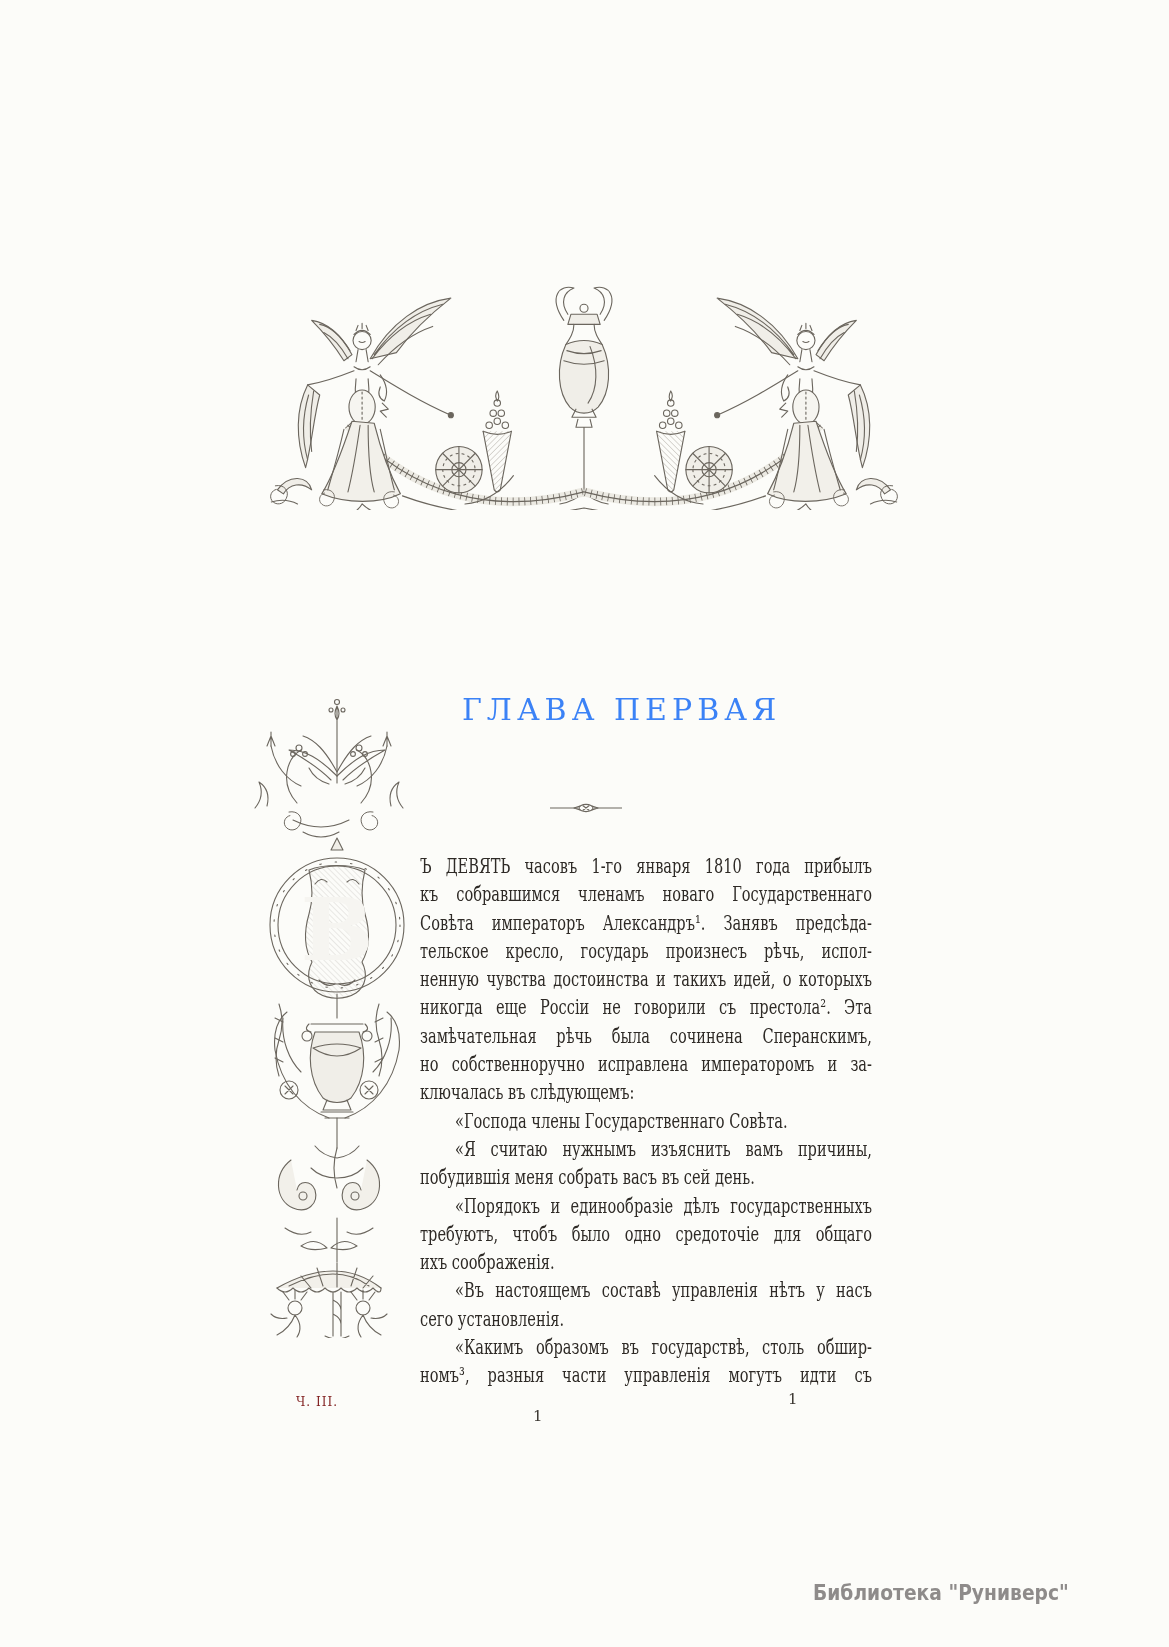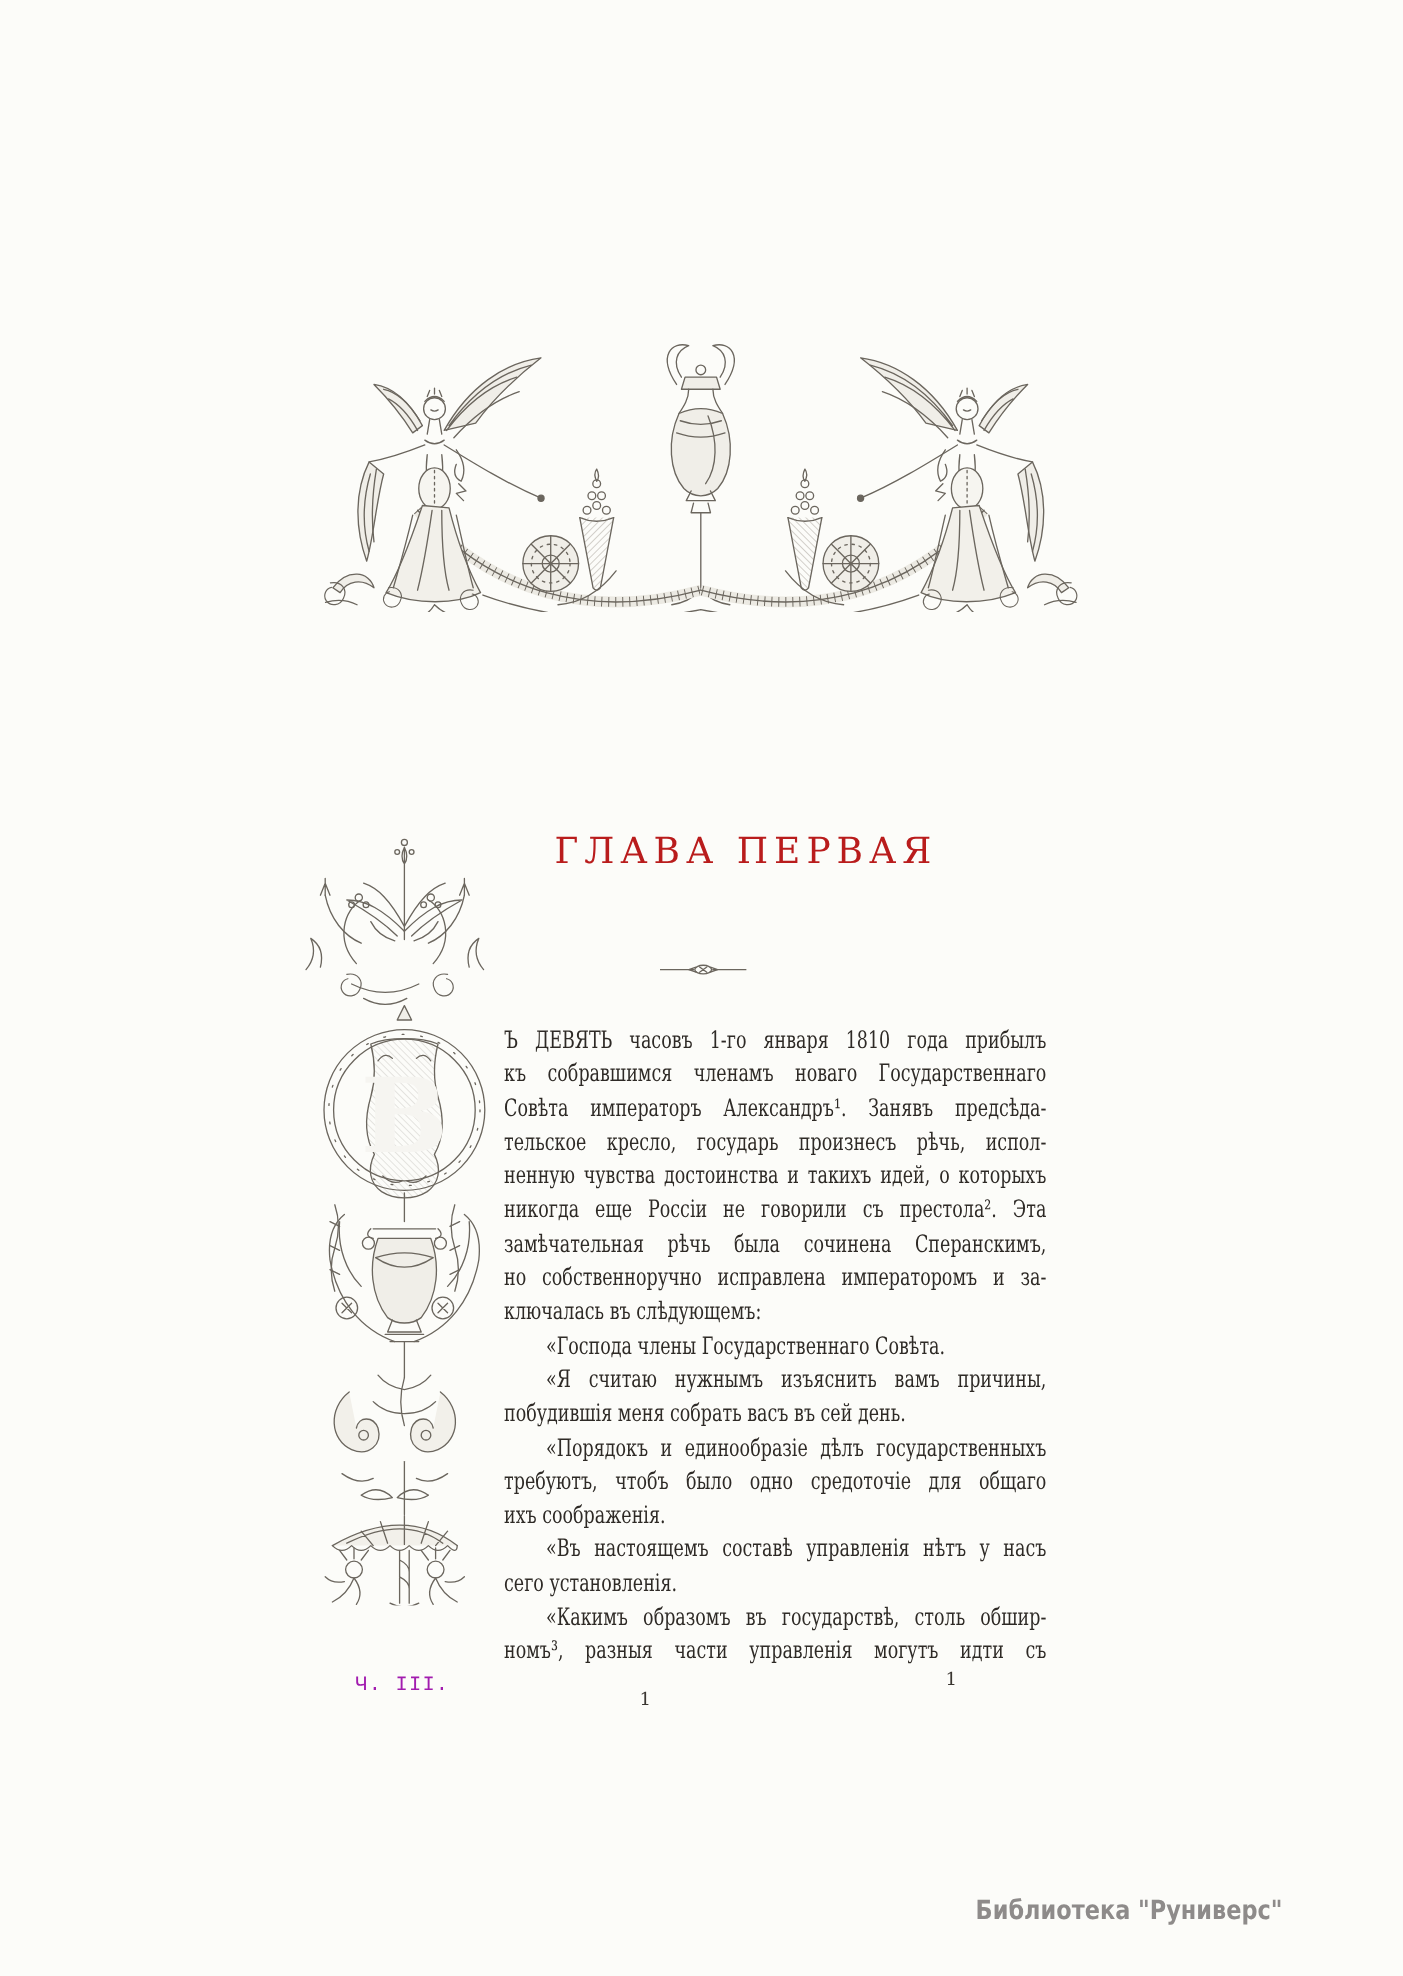--- a/index.html
+++ b/index.html
@@ -1,28 +1,28 @@
 <!DOCTYPE html>
 <html><head>
 <meta charset="utf-8">
 <style>
   html,body{margin:0;padding:0;background:#fcfcf9;}
   .page{position:relative;width:1169px;height:1647px;background:#fcfcf9;overflow:hidden;
         font-family:"DejaVu Serif",serif;color:#2e2a26;}
   svg{display:block;}
   .eng{stroke:#6b665e;stroke-width:1.1;fill:none;stroke-linecap:round;stroke-linejoin:round;}
   .title{position:absolute;left:462px;top:692px;font-size:30px;letter-spacing:5px;
-         color:#b91c1c;white-space:nowrap;}
+         color:#3b82f6;white-space:nowrap;}
   .text-block{position:absolute;left:420px;top:852px;width:620px;
               transform:scaleX(0.729);transform-origin:0 0;
               font-size:20px;line-height:28.3px;color:#2e2a26;}
   .line{white-space:normal;}
   .line.j{text-align:justify;text-align-last:justify;}
   .line.ind{text-indent:48px;}
-  .footer-part{position:absolute;left:296px;top:1395px;font-size:17px;letter-spacing:1px;color:#a21caf;font-family:Liberation Mono, monospace;}
+  .footer-part{position:absolute;left:296px;top:1395px;font-size:12px;letter-spacing:1px;color:#7f1d1d;}
   .footer-sig{position:absolute;left:533px;top:1407px;font-size:15px;color:#3a3631;}
   .footer-page{position:absolute;left:788px;top:1390px;font-size:15px;color:#3a3631;}
   .watermark{position:absolute;left:813px;top:1580px;font-family:"DejaVu Sans",sans-serif;
              font-weight:bold;font-size:22px;color:#8e8b8a;white-space:nowrap;
              transform:scaleX(0.85);transform-origin:0 0;}
   .hdr{position:absolute;left:258px;top:278px;}
   .lcol{position:absolute;left:248px;top:688px;}
   .divd{position:absolute;left:550px;top:802px;}
 </style>
 </head>

